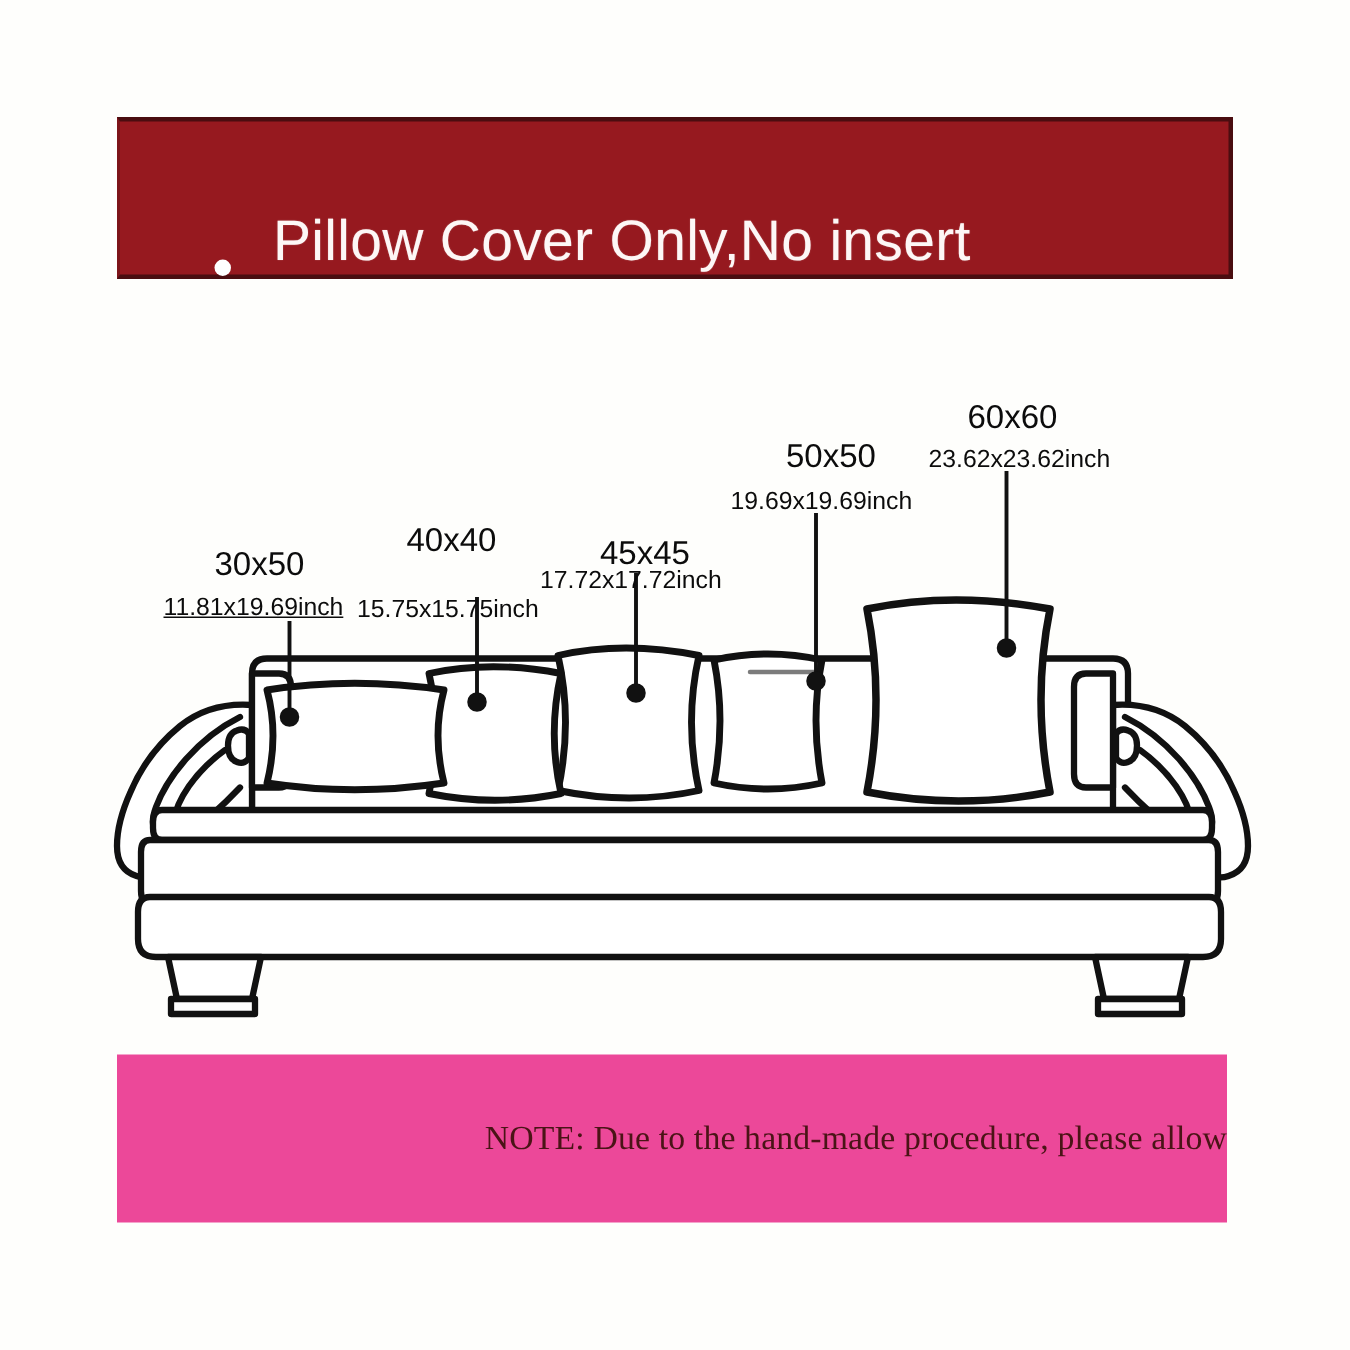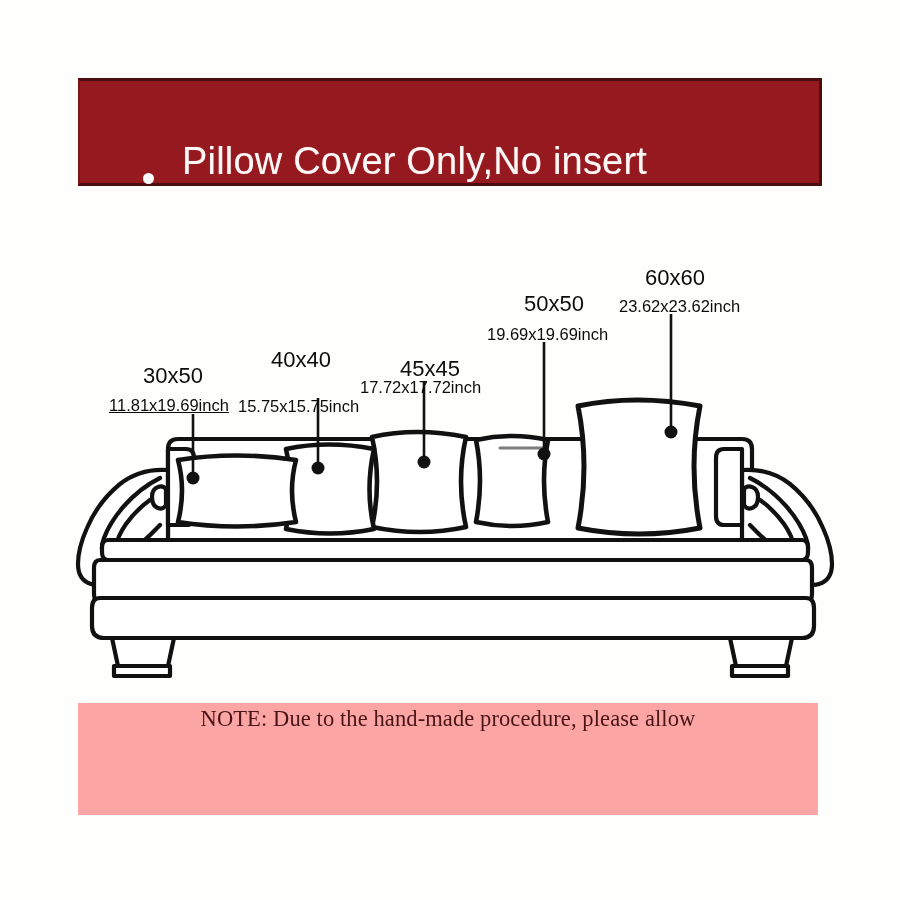--- a/index.html
+++ b/index.html
@@ -43,23 +43,23 @@
   }
   
   .c-cm{position:absolute;white-space:nowrap;color:#0c0c0c;font-size:22px;}
   .c-in{position:absolute;white-space:nowrap;color:#0c0c0c;font-size:16.5px;}
 
   
   .note{
     position:absolute;
     left:78px;top:703px;
     width:740px;height:112px;
-    background:#fca5a5;
-    display:flex;flex-direction:row;
-    align-items:flex-start;justify-content:center;
+    background:#ec4899;
+    display:flex;flex-direction:column;
+    align-items:flex-end;justify-content:center;
     box-sizing:border-box;
   }
   .note-line{
     font-family:"Liberation Serif",serif;
     color:#4a1416;
     font-size:22.5px;
     line-height:32px;
     letter-spacing:.1px;
     white-space:nowrap;
   }

